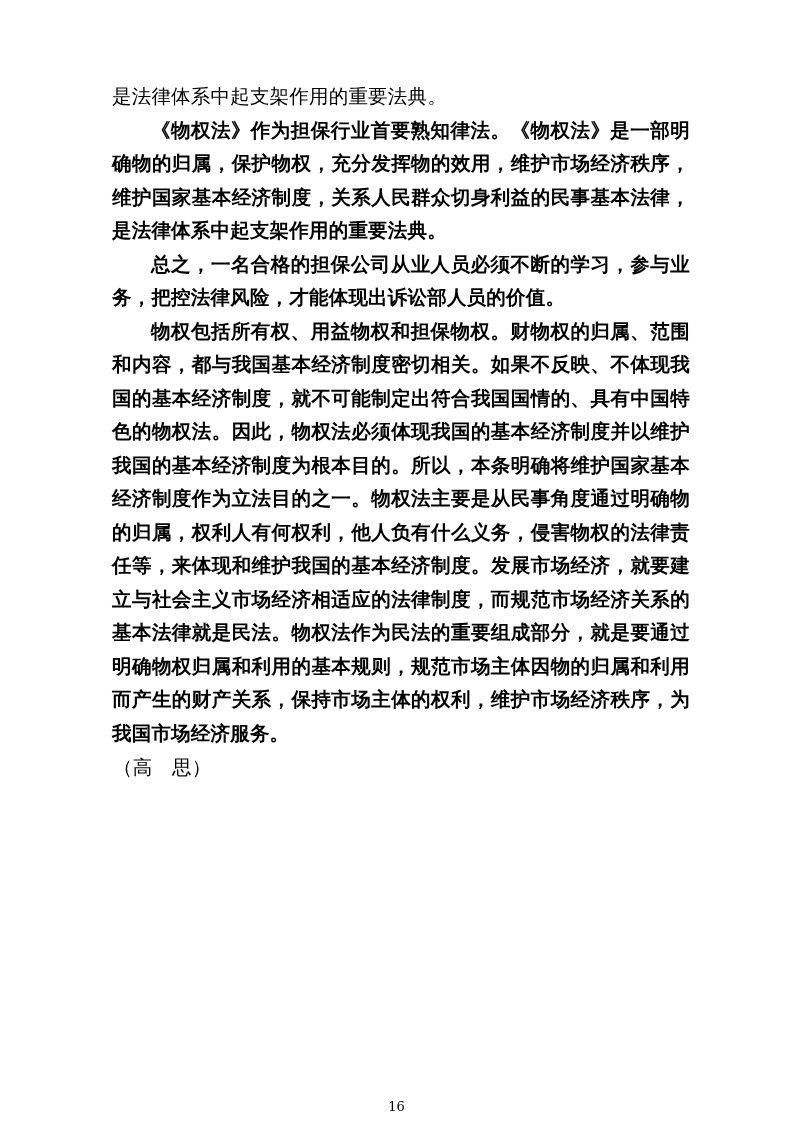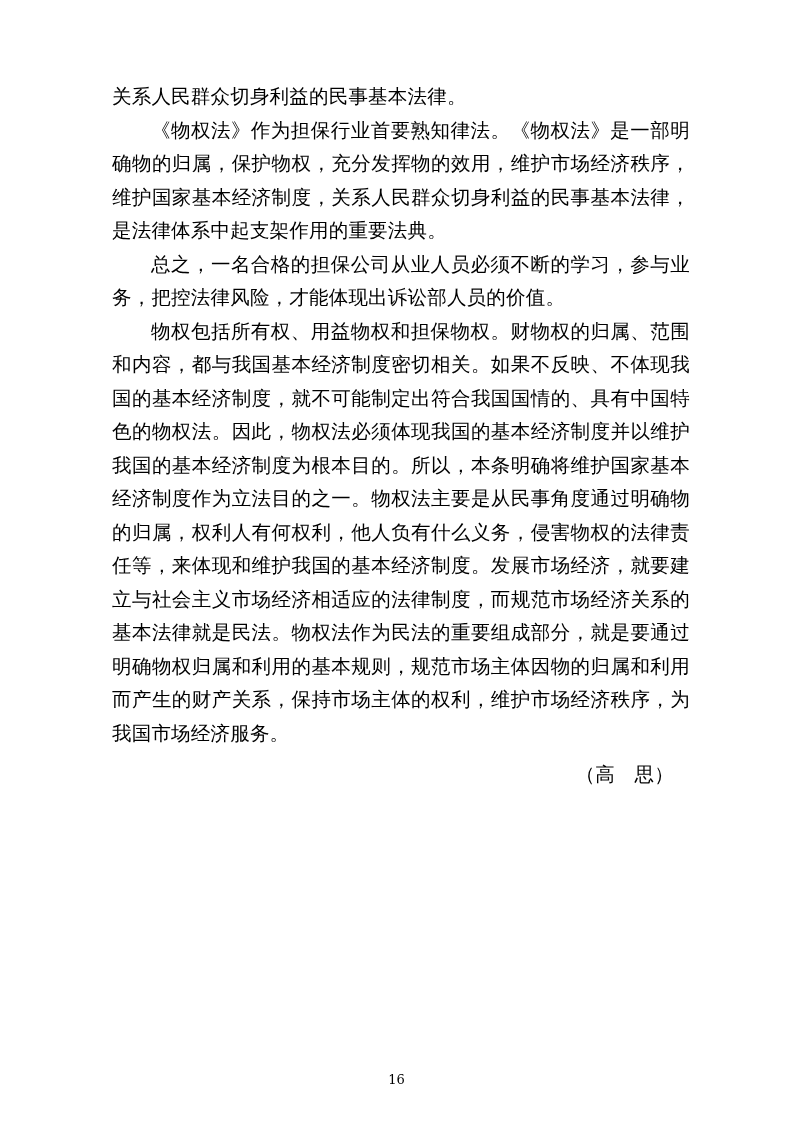--- a/index.html
+++ b/index.html
@@ -28,47 +28,48 @@
   .para {
     font-size: 19.5px;
     line-height: 33.5px;
     text-align: justify;
     text-justify: inter-ideograph;
     margin: 0;
     letter-spacing: 0.2px;
   }
   .indent {
     text-indent: 2em;
+    font-weight: bold;
   }
   .signature {
     font-size: 19.5px;
     line-height: 33.5px;
-    text-align: right;
-    margin: 8px;
+    text-align: left;
+    margin: 1px;
     padding-right: 8px;
     letter-spacing: 0.2px;
   }
   .page-number {
     position: absolute;
     left: 0;
     right: 0;
-    top: 1072px;
+    top: 1099px;
     text-align: center;
     font-size: 13px;
     font-family: "DejaVu Serif", "Liberation Serif", serif;
     color: #000000;
   }
 </style>
 </head>
 <body>
 
 <div class="page">
 
   <div class="content">
-    <p class="para">关系人民群众切身利益的民事基本法律。</p>
+    <p class="para">是法律体系中起支架作用的重要法典。</p>
     <p class="para indent">《物权法》作为担保行业首要熟知律法。《物权法》是一部明确物的归属，保护物权，充分发挥物的效用，维护市场经济秩序，维护国家基本经济制度，关系人民群众切身利益的民事基本法律，是法律体系中起支架作用的重要法典。</p>
     <p class="para indent">总之，一名合格的担保公司从业人员必须不断的学习，参与业务，把控法律风险，才能体现出诉讼部人员的价值。</p>
     <p class="para indent">物权包括所有权、用益物权和担保物权。财物权的归属、范围和内容，都与我国基本经济制度密切相关。如果不反映、不体现我国的基本经济制度，就不可能制定出符合我国国情的、具有中国特色的物权法。因此，物权法必须体现我国的基本经济制度并以维护我国的基本经济制度为根本目的。所以，本条明确将维护国家基本经济制度作为立法目的之一。物权法主要是从民事角度通过明确物的归属，权利人有何权利，他人负有什么义务，侵害物权的法律责任等，来体现和维护我国的基本经济制度。发展市场经济，就要建立与社会主义市场经济相适应的法律制度，而规范市场经济关系的基本法律就是民法。物权法作为民法的重要组成部分，就是要通过明确物权归属和利用的基本规则，规范市场主体因物的归属和利用而产生的财产关系，保持市场主体的权利，维护市场经济秩序，为我国市场经济服务。</p>
     <p class="signature">（高　思）</p>
   </div>
 
   <div class="page-number">16</div>
 
 </div>
 

